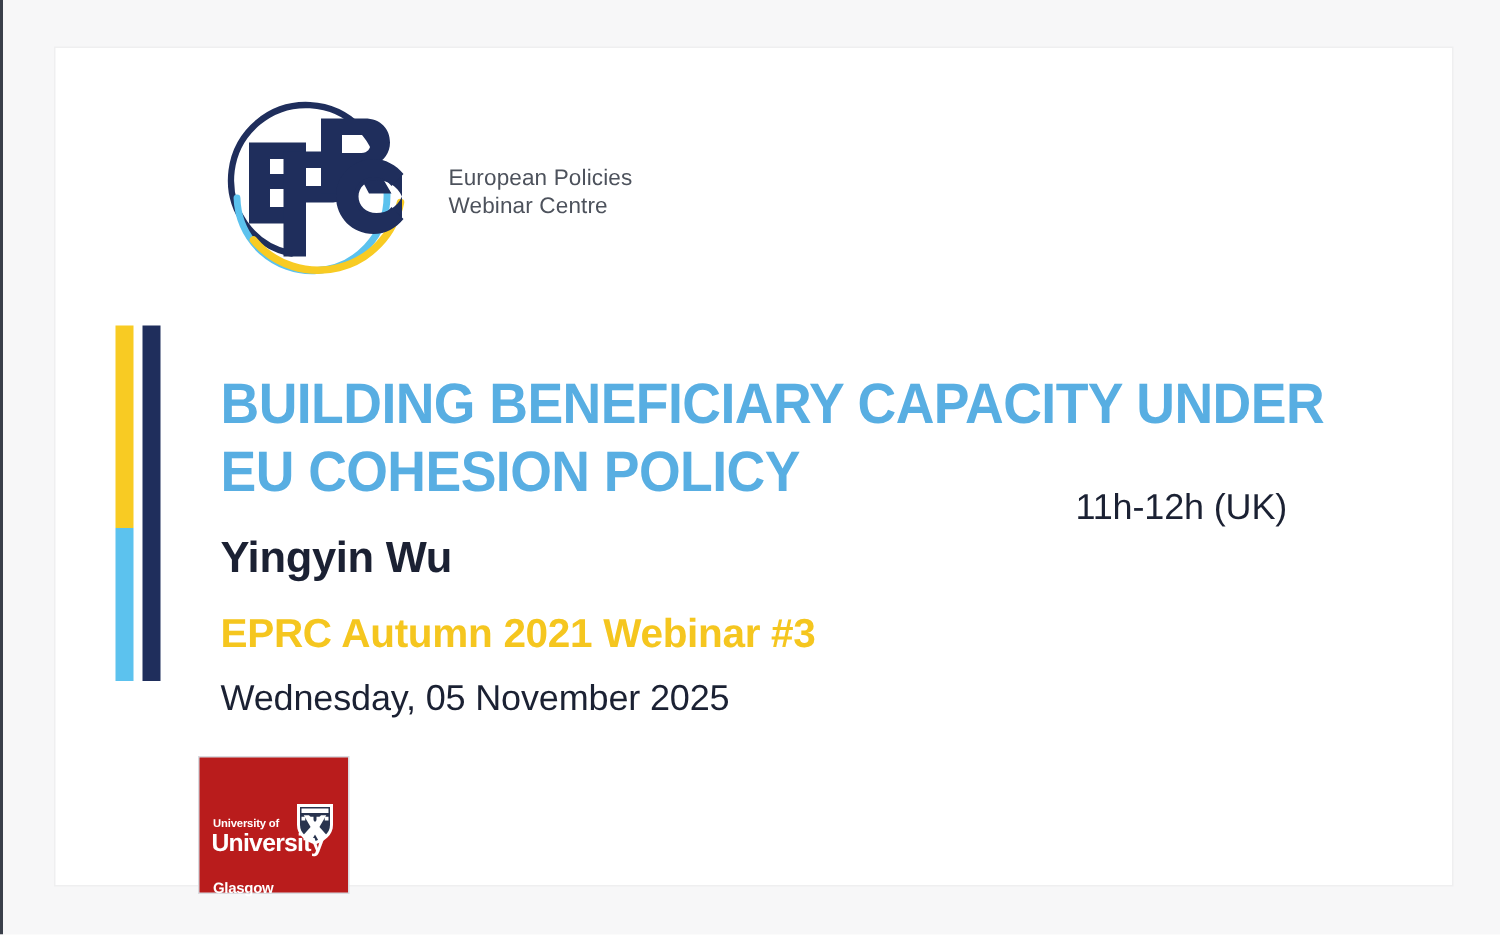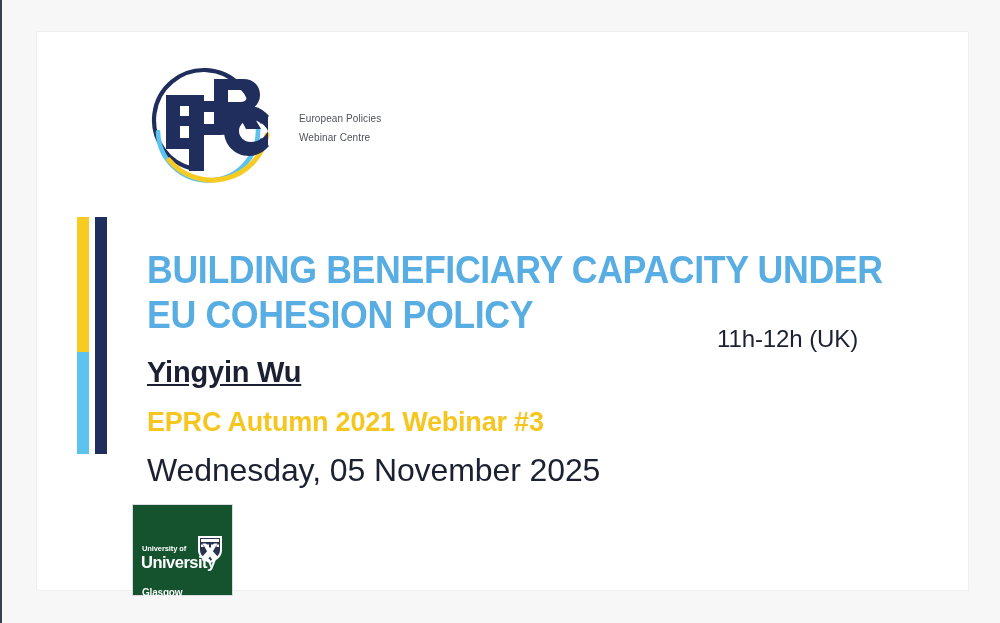--- a/index.html
+++ b/index.html
@@ -48,21 +48,21 @@
     position: absolute;
     left: 0;
     top: 0;
     width: 135px;
     height: 135px;
   }
   .logo-tagline {
     position: absolute;
     left: 157px;
     top: 52px;
-    font-size: 10px;
+    font-size: 15px;
     line-height: 19px;
     color: #4d525c;
     letter-spacing: 0.1px;
     white-space: nowrap;
   }
 
   
   .bars {
     position: absolute;
     left: 40px;
@@ -107,31 +107,30 @@
     transform-origin: left center;
     margin: 0 0 18px 0;
     white-space: pre-line;
   }
   .speaker {
     font-size: 29px;
     font-weight: bold;
     color: #1b2133;
     margin: 0 0 18px 0;
     letter-spacing: -0.2px;
-    text-decoration: underline;
   }
   .webinar {
     font-size: 27px;
     font-weight: bold;
     color: #f5c61f;
     margin: 0 0 14px 0;
     letter-spacing: -0.2px;
   }
   .date {
-    font-size: 32px;
+    font-size: 24px;
     font-weight: normal;
     color: #1b2133;
     margin: 0;
     letter-spacing: -0.1px;
   }
   .time {
     position: absolute;
     left: 680px;
     top: 293px;
     font-size: 24px;
@@ -139,21 +138,21 @@
     letter-spacing: -0.1px;
   }
 
   
   .strath {
     position: absolute;
     left: 96px;
     top: 473px;
     width: 99px;
     height: 90px;
-    background: #14532d;
+    background: #b91c1c;
     box-shadow: 0 0 0 1px #d9dbe0;
   }
   .strath-crest {
     position: absolute;
     right: 7px;
     top: 28px;
     width: 30px;
     height: 31px;
   }
   .strath-univ {

